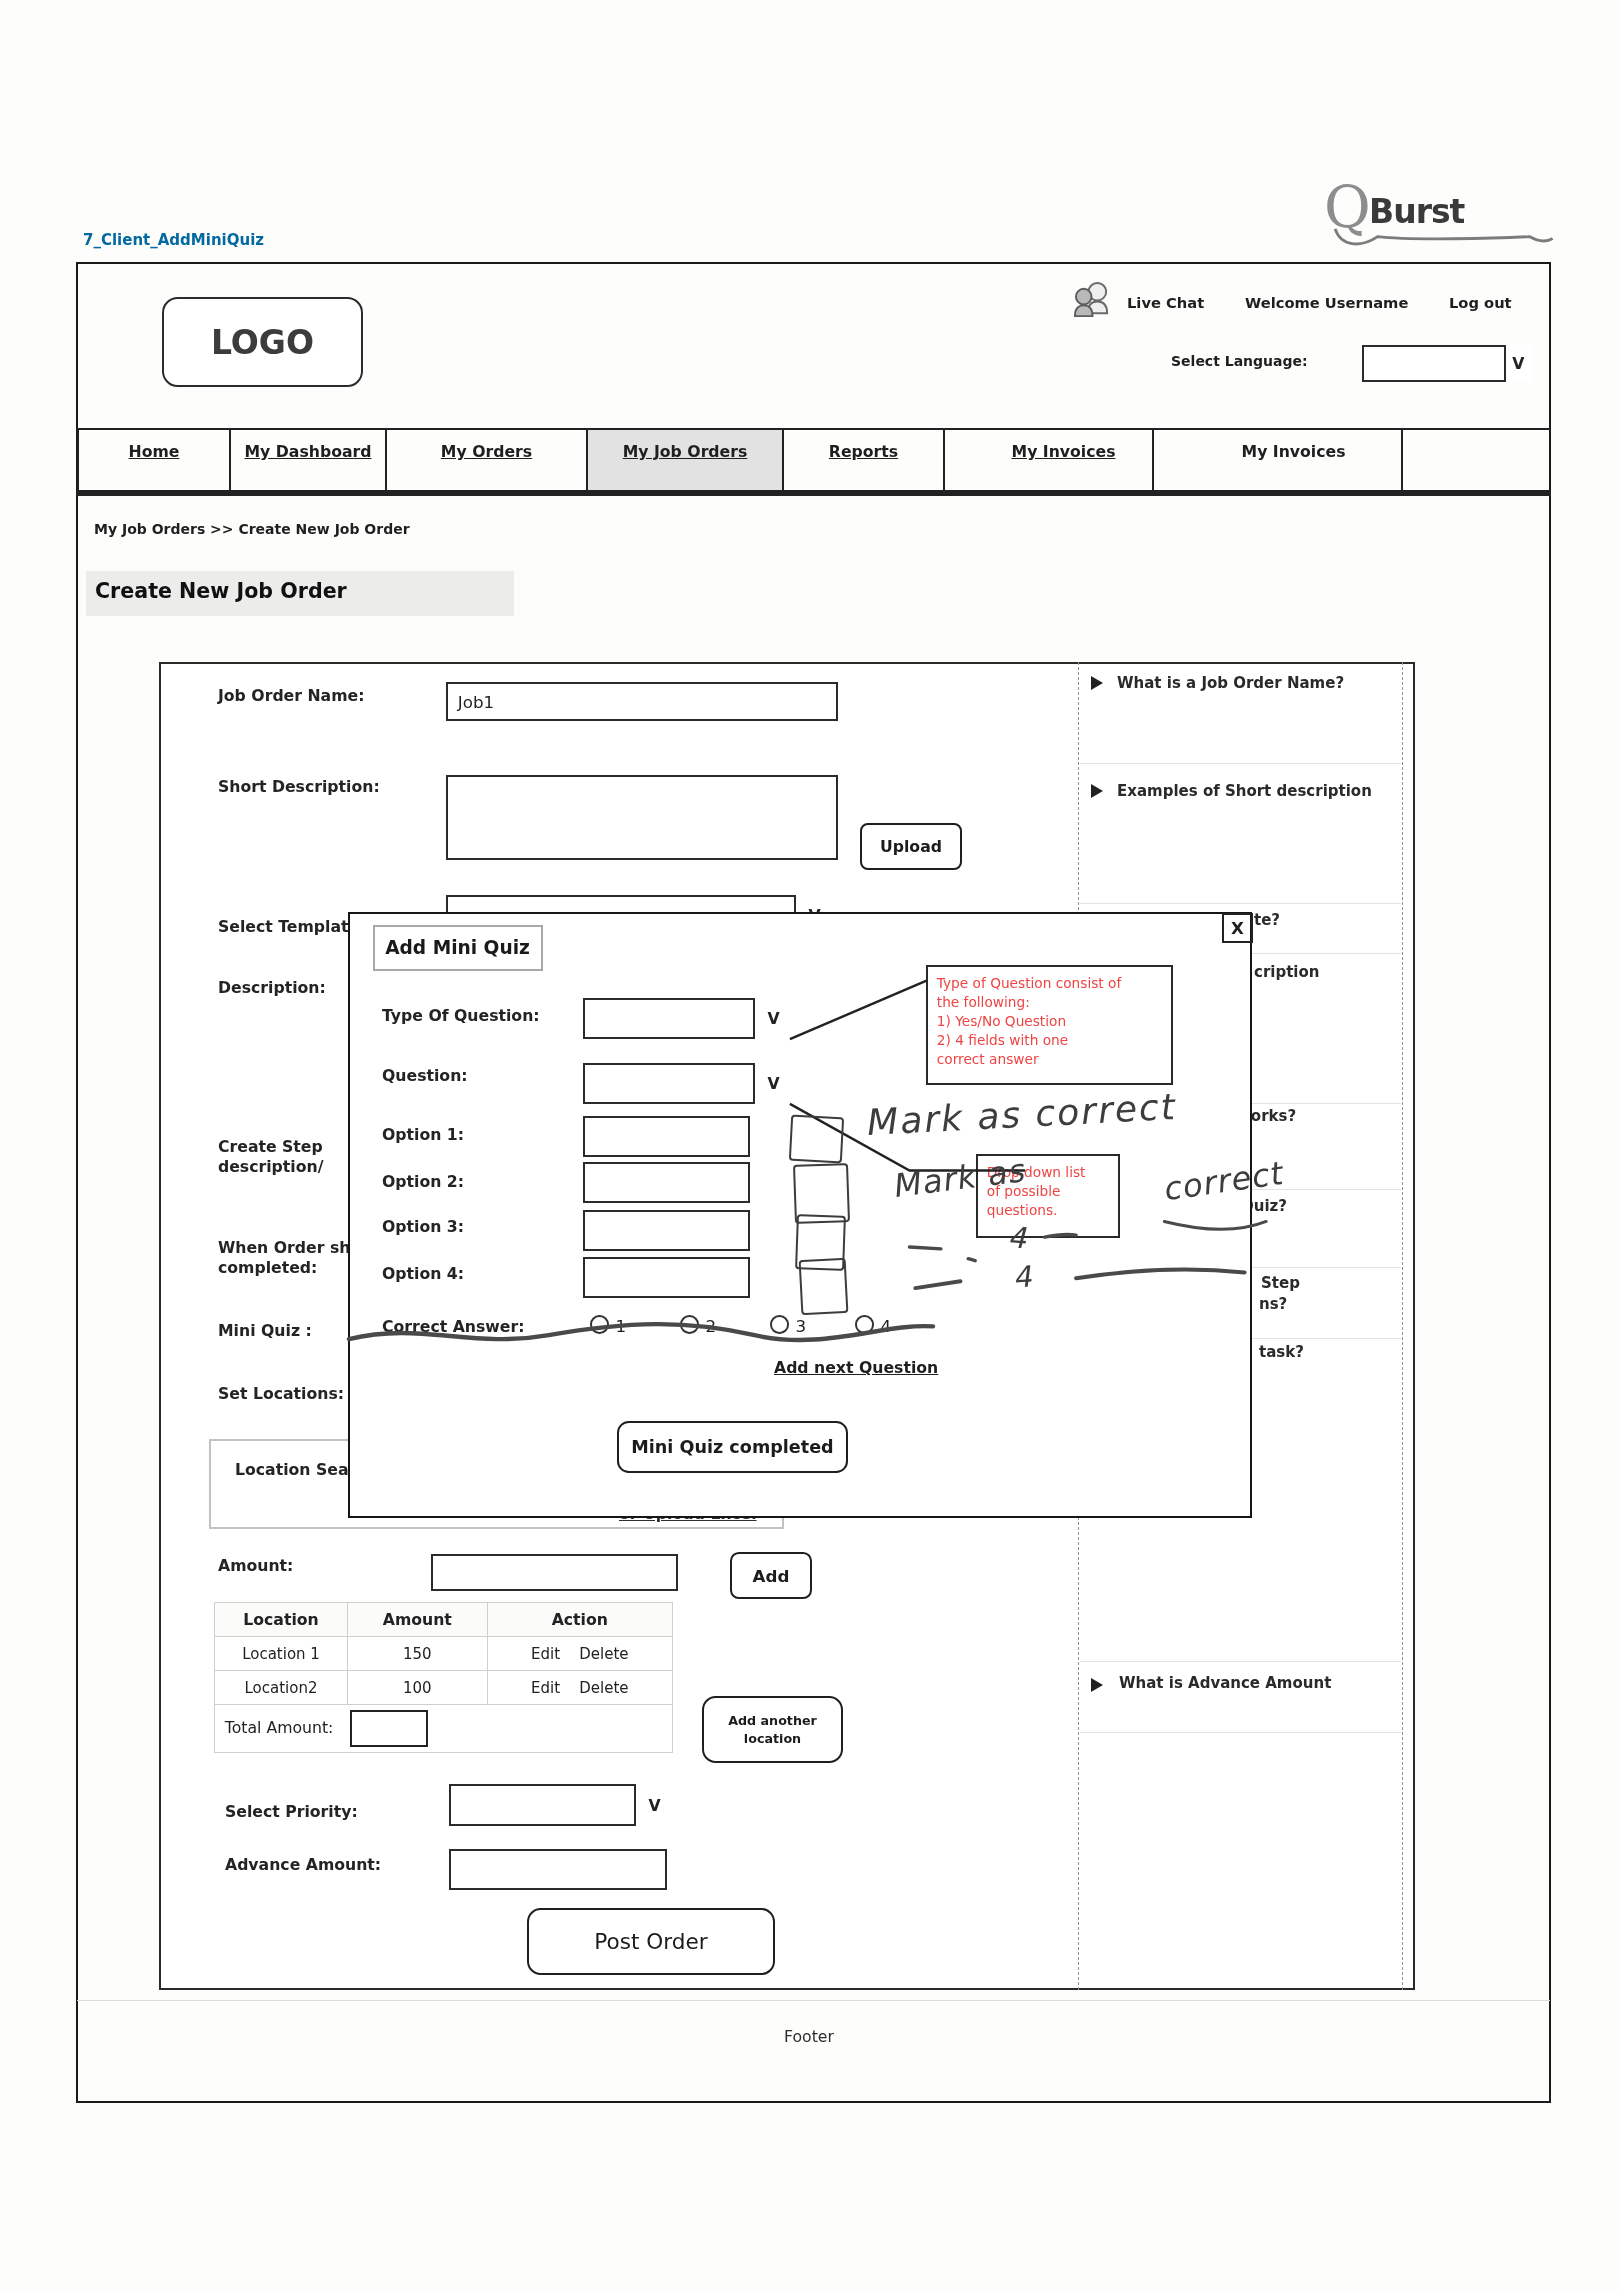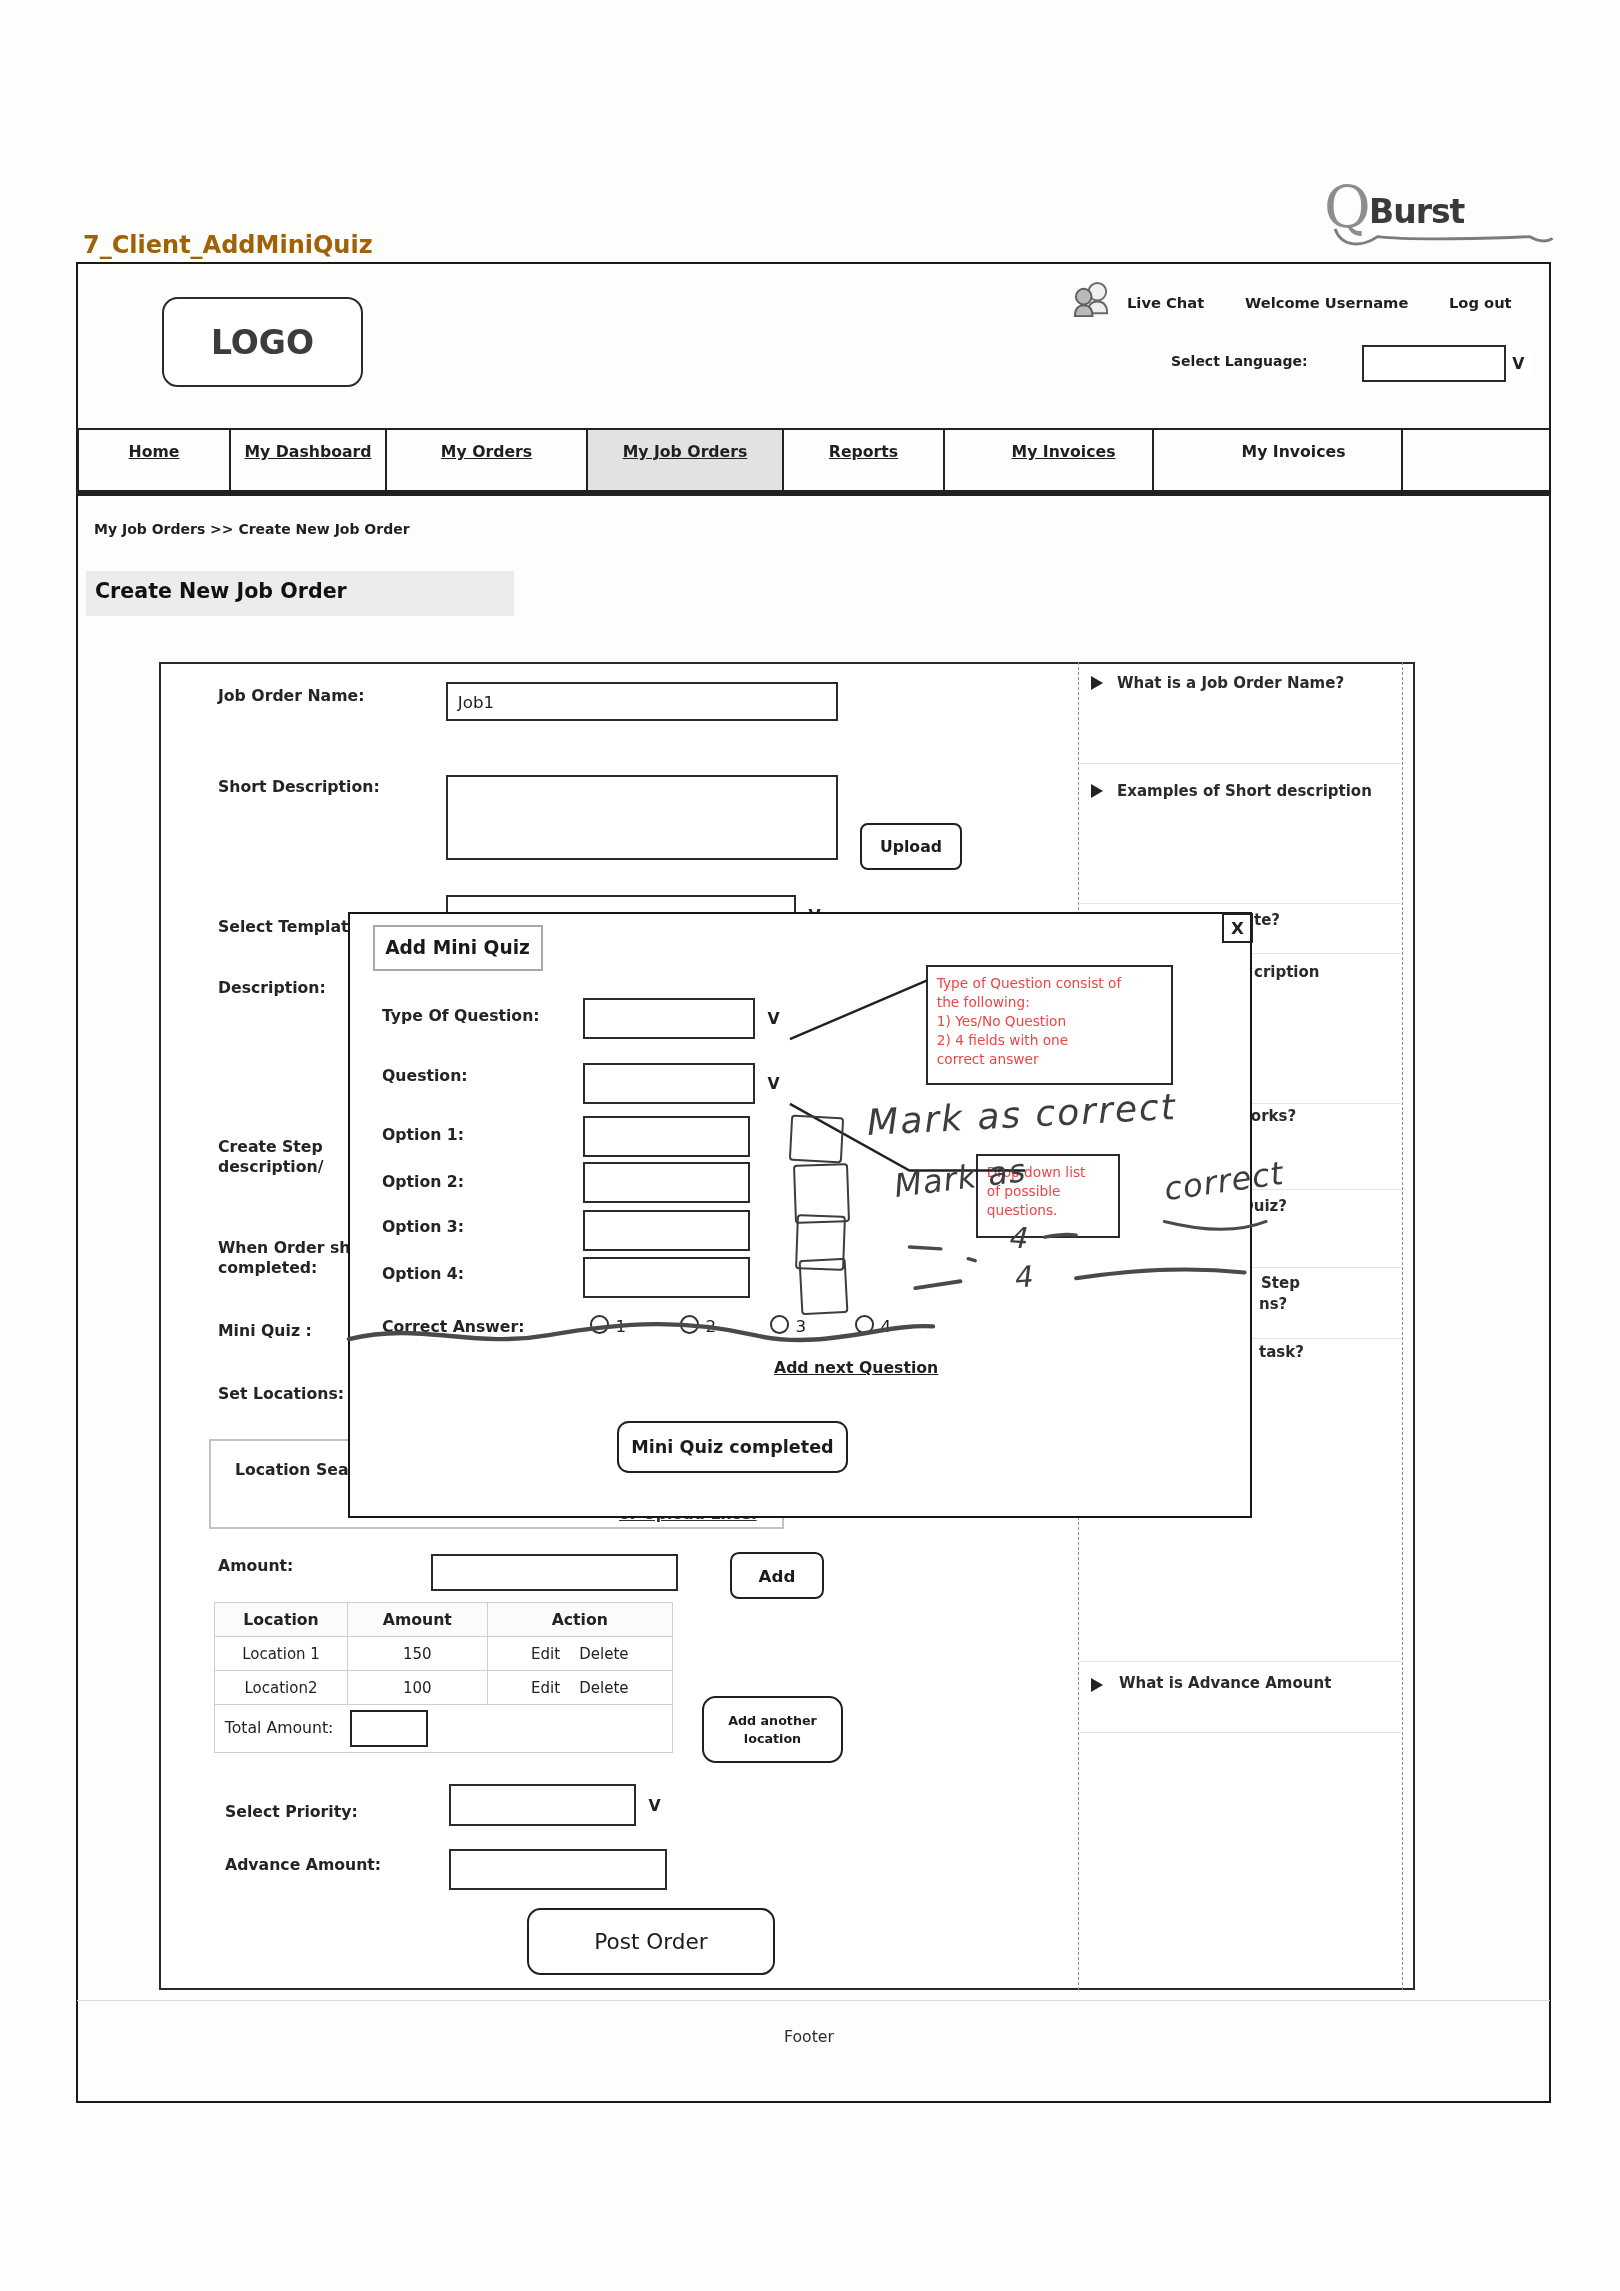--- a/index.html
+++ b/index.html
@@ -32,21 +32,21 @@
   .modal{position:absolute;left:348px;top:912px;width:904px;height:606px;background:#fff;
          border:2.9px solid #161616;box-sizing:border-box;z-index:10;}
   .z11{z-index:11;} .z5{z-index:5;} .z15{z-index:15;}
   svg.overlay{position:absolute;left:0;top:0;z-index:14;pointer-events:none;}
 </style>
 </head>
 <body>
 
 <div class="canvas">
 
-  <div class="abs" style="left:83px;top:231px;font-size:24px;font-weight:bold;color:#a16207;">7_Client_AddMiniQuiz</div>
+  <div class="abs" style="left:83px;top:231px;font-size:15px;font-weight:bold;color:#0369a1;">7_Client_AddMiniQuiz</div>
 
   <div class="abs" style="left:1318px;top:174px;width:245px;height:78px;">
     <span class="abs" style="left:5.9px;top:0px;font-family:'DejaVu Serif',serif;font-size:57px;color:#8d8d8d;">Q</span>
     <span class="abs" style="left:51px;top:17.6px;font-size:33px;font-weight:bold;color:#3a3a3a;letter-spacing:-1px;">Burst</span>
     <svg class="abs" style="left:2px;top:51px;" width="240" height="29" viewBox="0 0 245 30">
       <path d="M14 4 C20 22, 40 24, 58 12 C90 16, 180 14, 215 12 q14 8 24 2" stroke="#7c7c7c" stroke-width="3" fill="none"></path>
     </svg>
   </div>
 
   <div class="abs" style="left:76px;top:262px;width:1475px;height:1841px;border:2.9px solid #1a1a1a;box-sizing:border-box;"></div>
@@ -122,21 +122,21 @@
 completed:</div>
   <div class="abs lbl" style="left:218px;top:1321px;">Mini Quiz :</div>
   <div class="abs lbl" style="left:218px;top:1384px;">Set Locations:</div>
 
   <div class="abs" style="left:209px;top:1439px;width:575px;height:90px;border:2px solid #c2c2be;box-sizing:border-box;background:#fff;"></div>
   <div class="abs lbl" style="left:235px;top:1460px;">Location Search</div>
   <div class="abs strike-under z5" style="left:619px;top:1504px;">or Upload Excel</div>
 
   <div class="abs lbl" style="left:218px;top:1556px;">Amount:</div>
   <div class="abs box" style="left:431px;top:1554px;width:247px;height:37px;"></div>
-  <div class="abs btn" style="left:730px;top:1552px;width:94px;height:47px;font-size:16.7px;border-radius:8.8px;">Add</div>
+  <div class="abs btn" style="left:730px;top:1552px;width:82px;height:47px;font-size:16.7px;border-radius:8.8px;">Add</div>
 
   <div class="abs" style="left:214px;top:1602px;">
     <table class="loc">
       <tbody>
           <tr>
         <th style="width:132px;">Location</th>
         <th style="width:139px;">Amount</th>
         <th style="width:187px;">Action</th>
       </tr>
       <tr>

